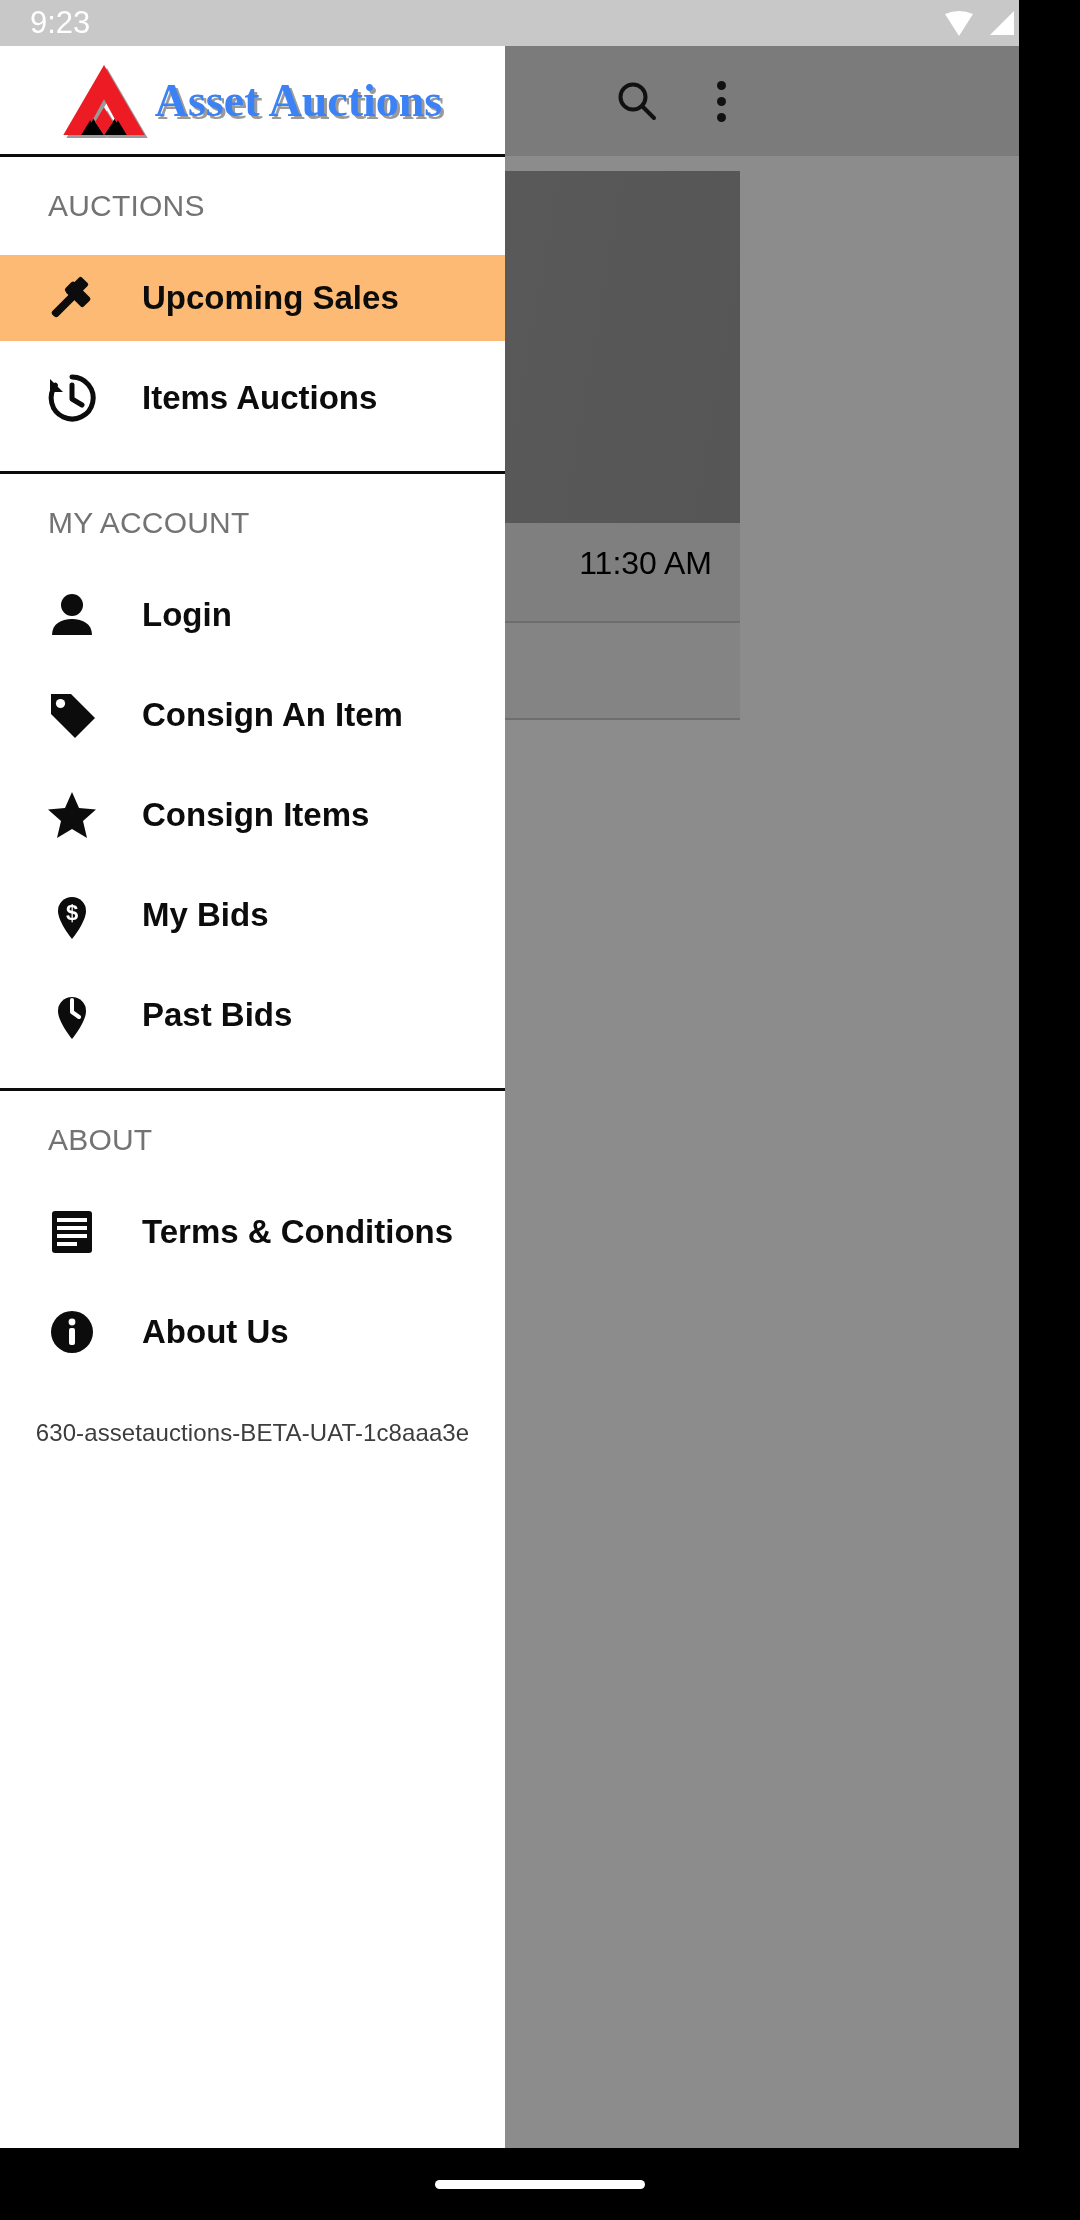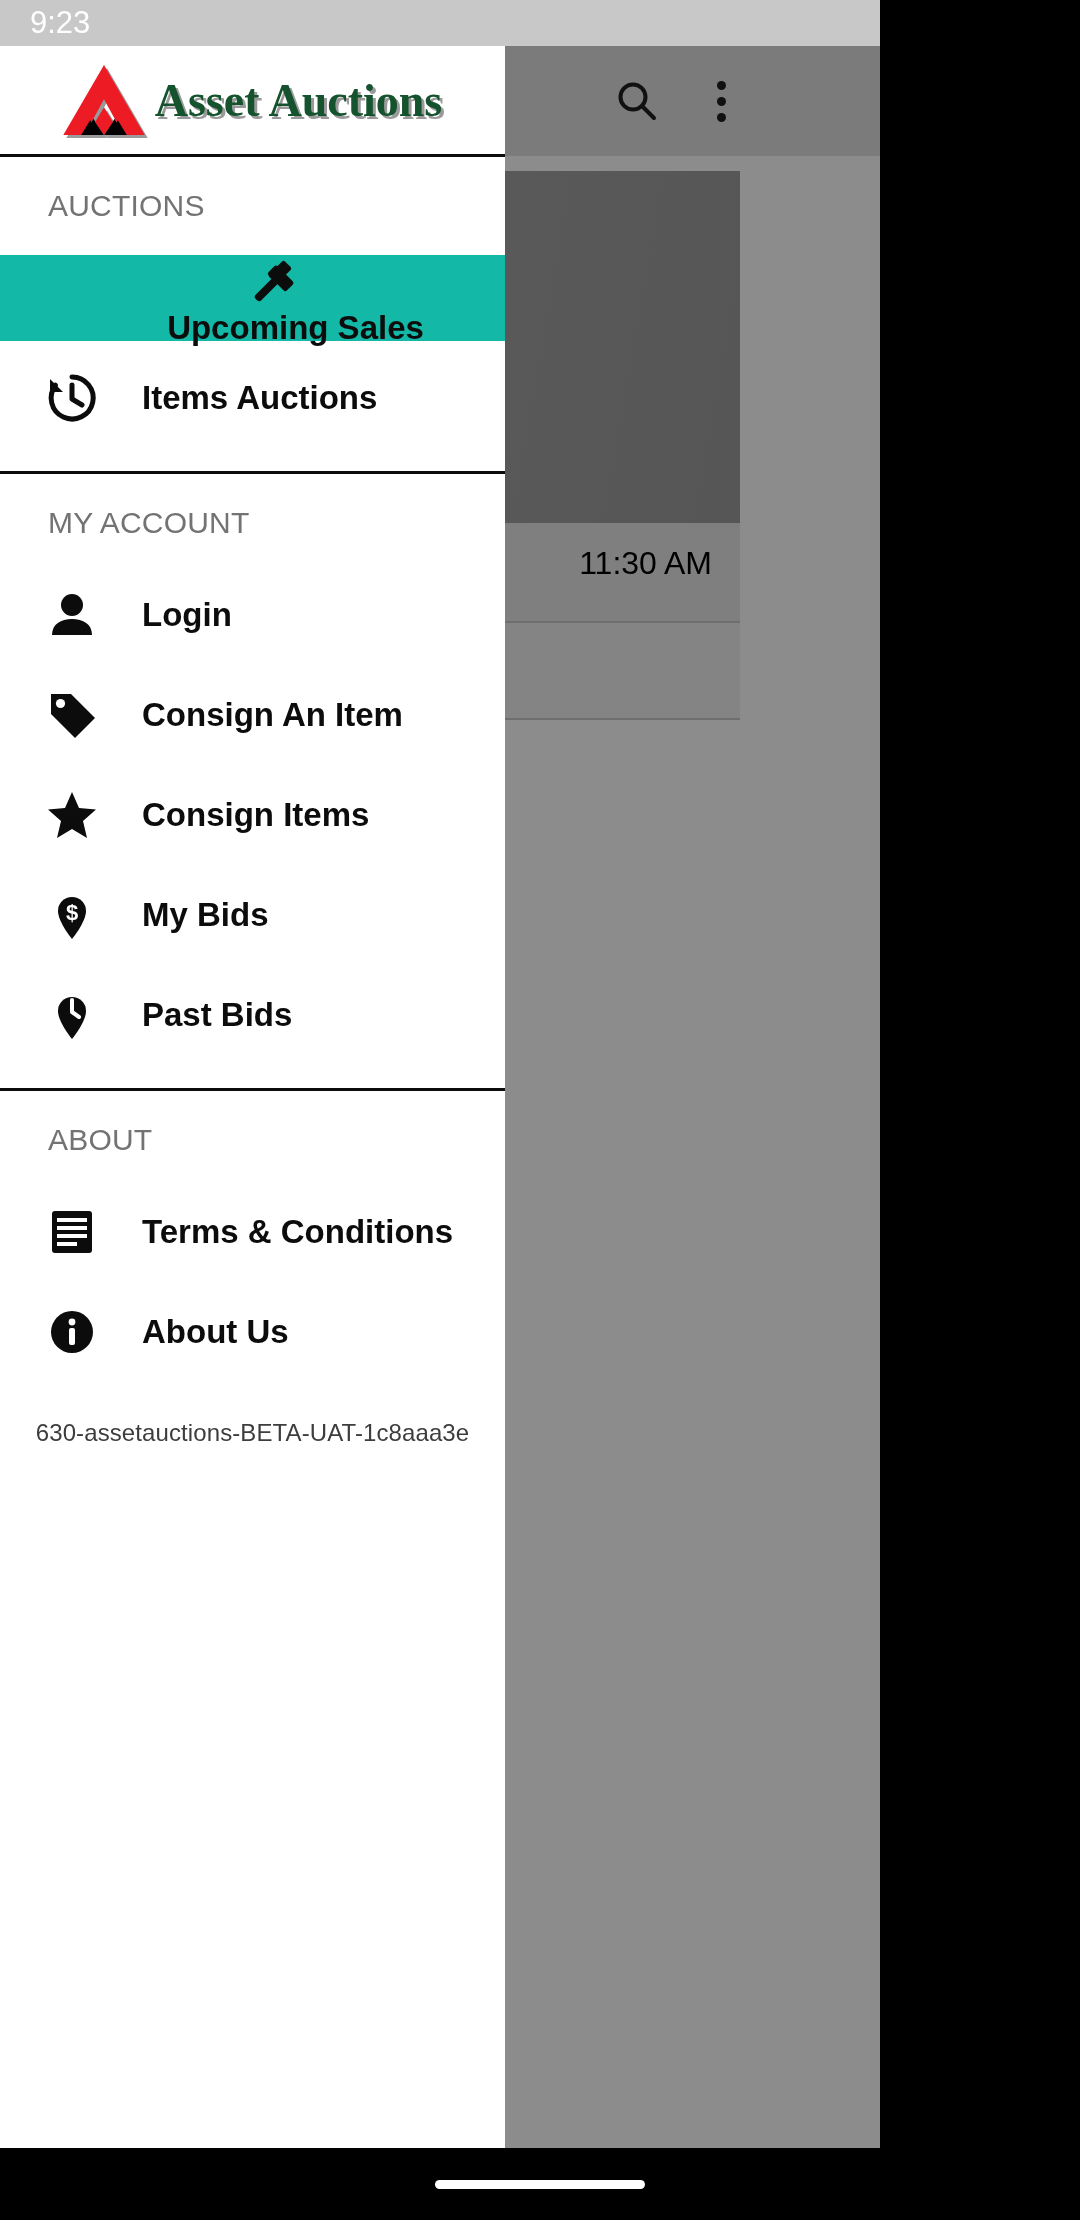--- a/index.html
+++ b/index.html
@@ -6,21 +6,21 @@
     margin: 0;
     padding: 0;
     background: #000;
   }
   body {
     font-family: "Liberation Sans", sans-serif;
     -webkit-font-smoothing: antialiased;
   }
   #screen {
     position: relative;
-    width: 880px;
+    width: 1019px;
     height: 2220px;
     overflow: hidden;
     background: #ffffff;
   }
 
   
   #statusbar {
     position: absolute;
     top: 0; left: 0;
     width: 1080px;
@@ -145,21 +145,21 @@
     display: flex;
     align-items: center;
     gap: 10px;
     filter: drop-shadow(3px 3px 0px rgba(120,120,120,0.75));
   }
   .brand-mark { width: 82px; height: 70px; display: block; }
   .brand-text {
     font-family: "Liberation Serif", serif;
     font-weight: bold;
     font-size: 46px;
-    color: #14532d;
+    color: #3b82f6;
     letter-spacing: 0px;
     white-space: nowrap;
   }
 
   .section-header {
     color: #737373;
     font-size: 30px;
     padding: 0 0 0 48px;
     height: 98px;
     line-height: 98px;
@@ -167,21 +167,21 @@
   }
 
   .nav-item {
     display: flex;
     align-items: center;
     height: 86px;
     padding-left: 44px;
     background: #ffffff;
     cursor: pointer;
   }
-  .nav-item.selected { background: #14b8a6; flex-direction: column; }
+  .nav-item.selected { background: #fdba74; }
   .nav-icon {
     width: 56px;
     min-width: 56px;
     height: 56px;
     display: flex;
     align-items: center;
     justify-content: center;
   }
   .nav-icon svg { display: block; }
   .nav-label {

